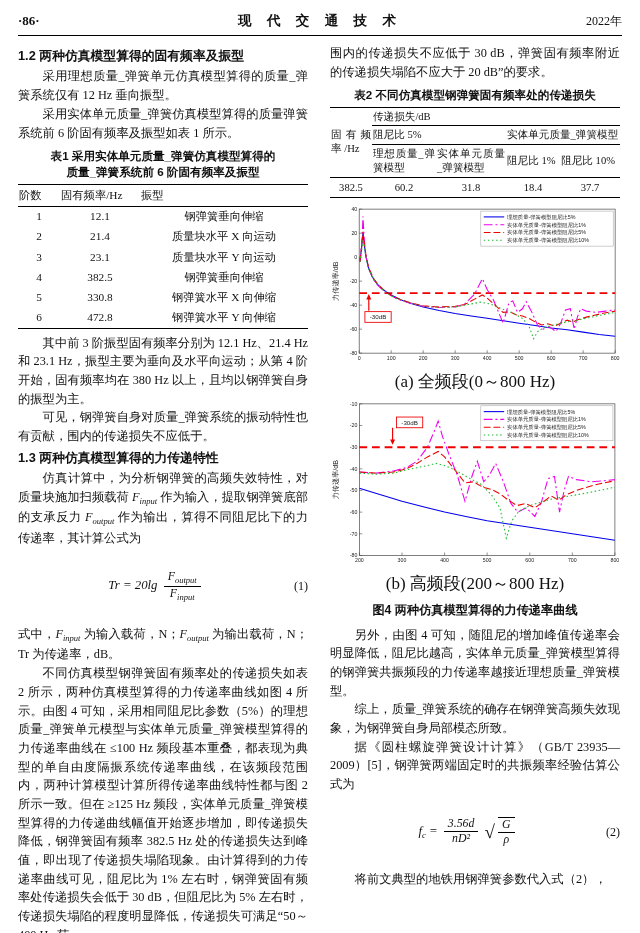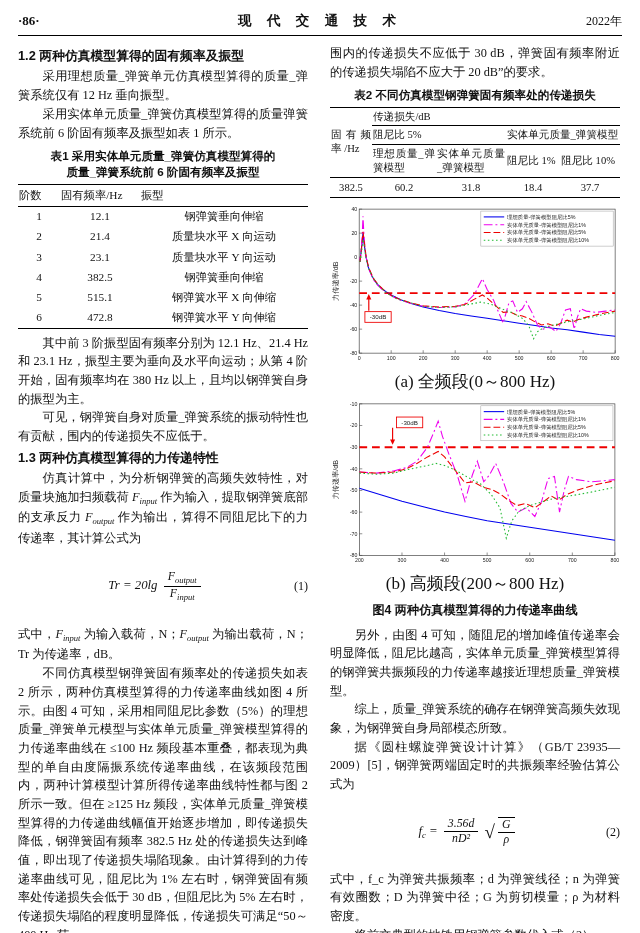--- a/index.html
+++ b/index.html
@@ -92,21 +92,21 @@
               <td>23.1</td>
               <td>质量块水平 Y 向运动</td>
             </tr>
         <tr>
               <td>4</td>
               <td>382.5</td>
               <td>钢弹簧垂向伸缩</td>
             </tr>
         <tr>
               <td>5</td>
-              <td>515.1</td>
+              <td>330.8</td>
               <td>钢弹簧水平 X 向伸缩</td>
             </tr>
         <tr>
               <td>6</td>
               <td>472.8</td>
               <td>钢弹簧水平 Y 向伸缩</td>
             </tr>
       </tbody>
         </table>
 
@@ -287,17 +287,16 @@
               <span class="den">nD²</span>
             </span>
           <span class="sqrt">√</span><span class="frac sqrt-arg">
               <span class="num">G</span>
               <span class="den">ρ</span>
             </span>
         </span>
         <span class="ftag">(2)</span>
       </div>
 
-      <p class="noindent">式中，f_c 为弹簧共振频率；d 为弹簧线径；n 为弹簧有效圈数；D 为弹簧中径；G 为剪切模量；ρ 为材料密度。</p>
       <p>将前文典型的地铁用钢弹簧参数代入式（2），</p>
     </div>
   </div>
 </div>
 
 </body></html>

